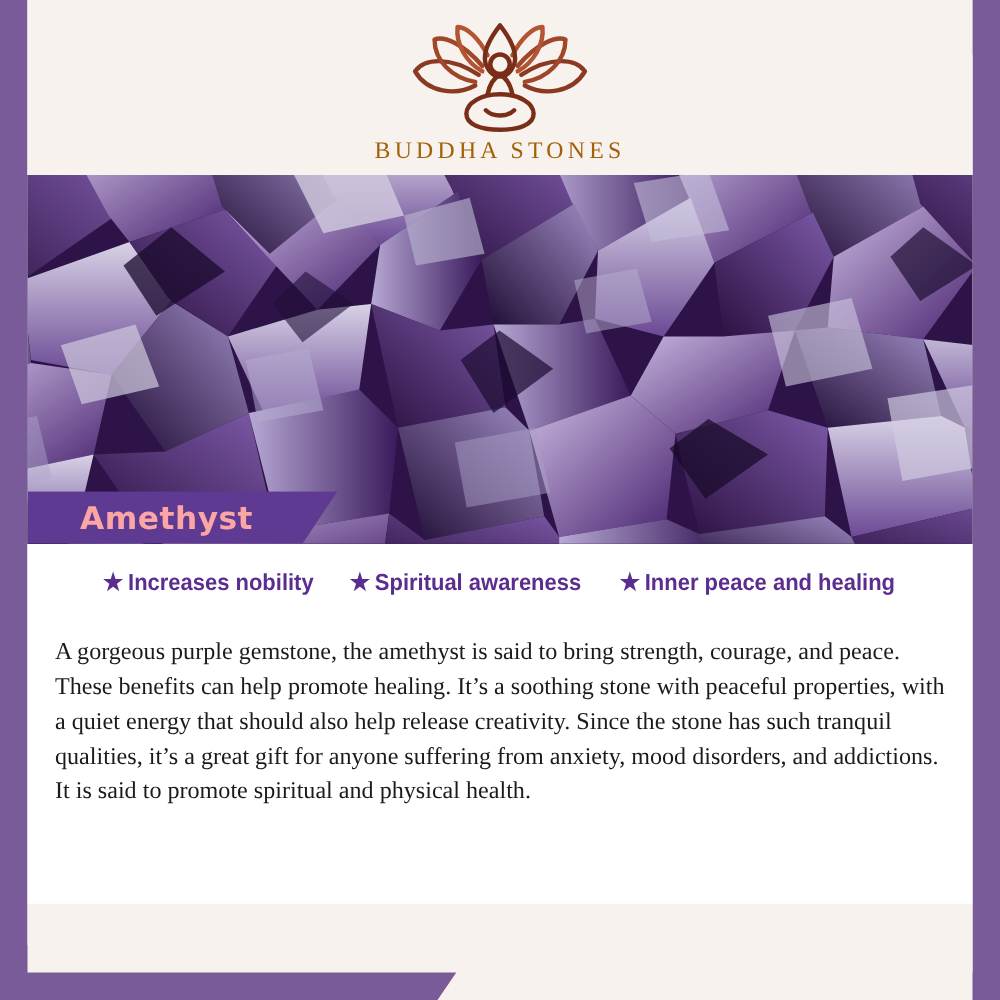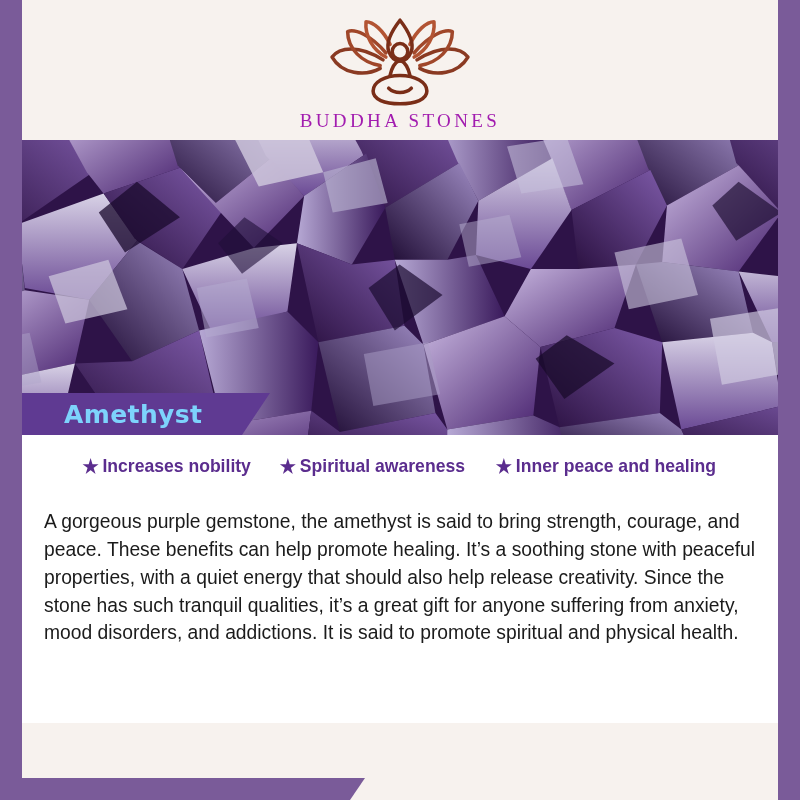--- a/index.html
+++ b/index.html
@@ -85,21 +85,21 @@
   .logo-mark {
     width: 170px;
     height: 92px;
     display: block;
   }
   .brand-name {
     margin-top: 2px;
     font-family: "Liberation Serif", serif;
     font-size: 19px;
     letter-spacing: 3.4px;
-    color: #a21caf;
+    color: #a16207;
     white-space: nowrap;
   }
 
   
   .headline-band {
     position: relative;
     height: 55px;
     background: #fbf7f4;
     display: flex;
     align-items: center;
@@ -137,21 +137,21 @@
     width: 248px;
     height: 42px;
     background: #5f3a92;
     clip-path: polygon(0 0, 100% 0, calc(100% - 28px) 100%, 0 100%);
     display: flex;
     align-items: center;
     z-index: 3;
   }
   .stone-name {
     padding-left: 42px;
-    color: #7dd3fc;
+    color: #fca5a5;
     font-size: 25px;
     font-weight: bold;
     letter-spacing: 0.4px;
     font-family: "DejaVu Sans", sans-serif;
     white-space: nowrap;
   }
 
   
   .body-panel {
     background: #ffffff;
@@ -185,21 +185,21 @@
     color: #5b2d8e;
   }
 
   .description {
     color: #1b1b1b;
     font-size: 19.3px;
     line-height: 1.44;
     font-weight: 500;
     text-align: left;
     padding: 0 4px;
-    font-family: Liberation Sans, sans-serif;
+    font-family: Liberation Serif, serif;
   }
 </style>
 </head>
 <body>
 
 <div id="card">
 
   <div class="band band-top"></div>
   <div class="band band-right"></div>
   <div class="band band-bottom"></div>

